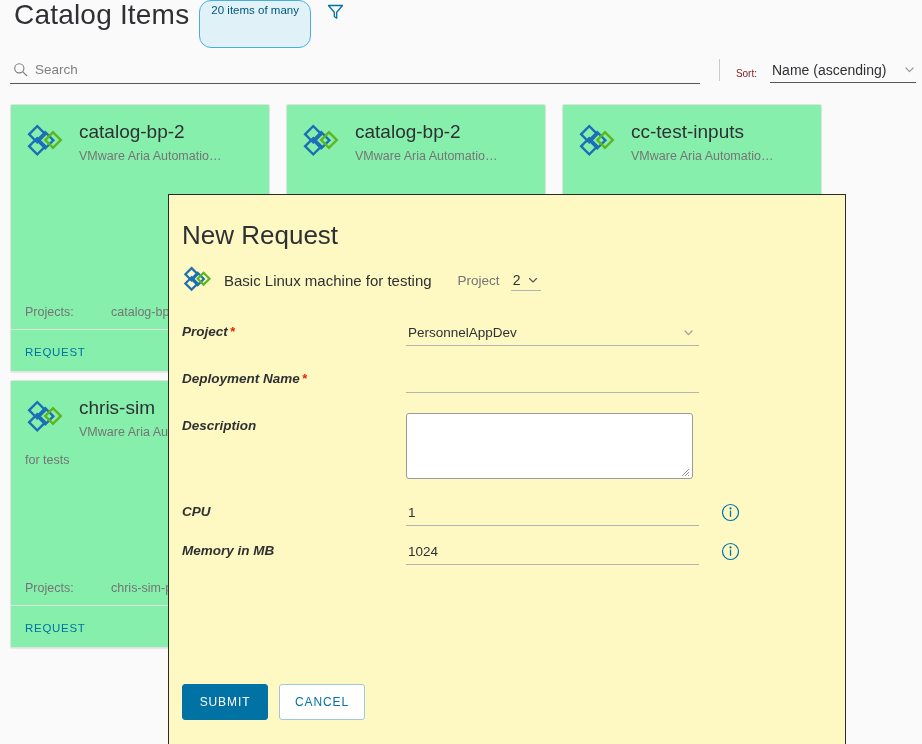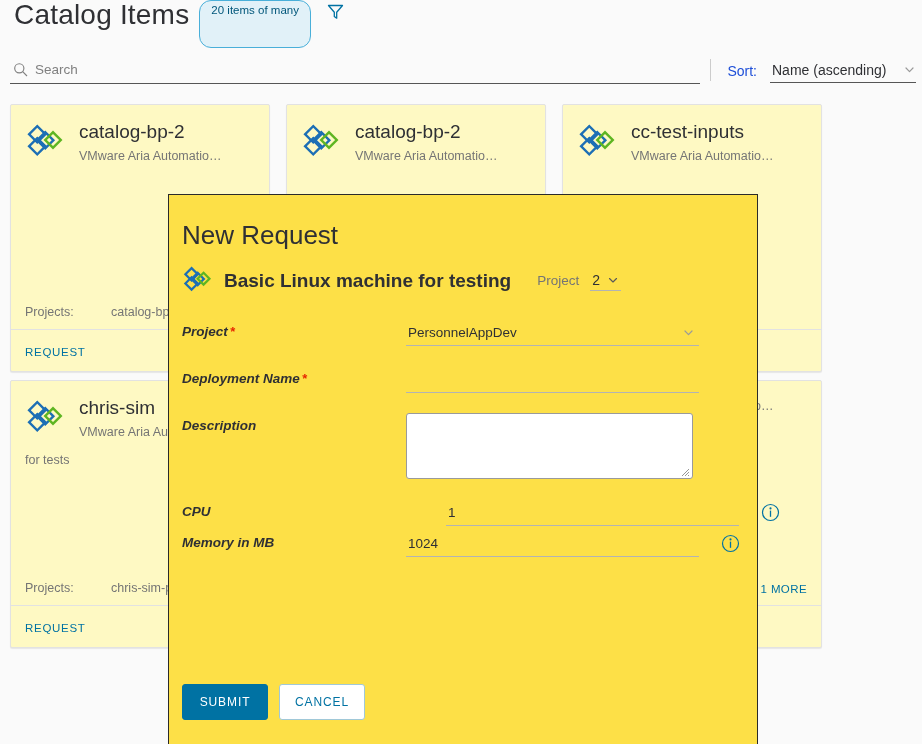--- a/index.html
+++ b/index.html
@@ -57,37 +57,37 @@
   }
   .search-input::placeholder { color: #808080; }
   .sort-area {
     position: absolute; right: 6px; bottom: 1px;
     display: flex; align-items: flex-end; gap: 0;
   }
   .sort-divider {
     width: 1px; height: 22px; background: #cccccc; margin-right: 16px;
     align-self: center;
   }
-  .sort-label { font-size: 14px; color: #1d4ed8; margin-right: 13px; padding-bottom: 4px; }
+  .sort-label { font-size: 10px; color: #7f1d1d; margin-right: 13px; padding-bottom: 4px; }
   .sort-select {
     position: relative;
     border-bottom: 1px solid #565656;
     width: 146px; height: 26px;
     display: flex; align-items: center; justify-content: space-between;
     padding-left: 2px;
   }
   .sort-value { font-size: 14px; color: #2f3034; }
 
   
   .card-grid {
     position: absolute; left: 0; top: 96px; width: 922px; height: 548px;
   }
   .card {
     position: absolute;
-    background: #fef9c3;
+    background: #86efac;
     border: 1px solid #e2e2e2;
     border-radius: 2px;
     box-shadow: 0 1px 1px rgba(0,0,0,.08);
     overflow: hidden;
   }
   .card-body { position: relative; height: 224px; }
   .card-head { display: flex; padding: 14px 14px 0 14px; }
   .card-logo { flex: none; width: 44px; height: 42px; margin-right: 10px; margin-top: 3px; }
   .card-titles { min-width: 0; flex: 1; overflow: hidden; }
   .card-title {
@@ -114,36 +114,36 @@
     border-top: 1px solid #e2e2e2; height: 44px;
     display: flex; align-items: center; padding: 0 14px;
   }
   .request-link {
     color: #0072a3; font-size: 11.5px; letter-spacing: .7px; font-weight: 400;
   }
 
   
   .modal {
     position: absolute;
-    left: 168px; top: 194px; width: 590px; height: 550px;
-    background: #fde047;
+    left: 168px; top: 194px; width: 678px; height: 550px;
+    background: #fef9c3;
     border: 1px solid #2a2a2a;
     border-bottom: none;
     z-index: 50;
   }
   .modal-title {
     font-size: 26px; font-weight: 300; color: #2f3034;
     padding: 24px 0 0 13px; line-height: 32px;
   }
   .modal-subhead {
     display: flex; align-items: center; padding: 14px 0 0 13px;
   }
   .modal-logo { width: 34px; height: 32px; flex: none; margin-right: 8px; }
   .modal-item-name {
-    font-size: 19px; font-weight: 700; color: #2f3034; line-height: 26px;
+    font-size: 15px; font-weight: 400; color: #2f3034; line-height: 26px;
   }
   .version-wrap { display: flex; align-items: flex-end; margin-left: 26px; }
   .version-label { font-size: 13.5px; color: #757575; padding-bottom: 3px; }
   .version-select {
     margin-left: 11px; border-bottom: 1px solid #b3b3b3;
     display: flex; align-items: center; gap: 7px;
     padding: 0 2px 2px 2px; min-width: 30px;
   }
   .version-value { font-size: 14px; color: #2f3034; }
 
@@ -426,21 +426,21 @@
         <div class="field-col">
           <div class="textarea-box">
             <textarea style=""></textarea>
             <svg class="resize-grip" width="10" height="10" viewBox="0 0 10 10">
               <path d="M9 2 L2 9 M9 5 L5 9 M9 8 L8 9" stroke="#8a8a8a" stroke-width=".9" fill="none"></path>
             </svg>
           </div>
         </div>
       </div>
 
-      <div class="form-row" style="margin-bottom:4px;gap:40px;">
+      <div class="form-row" style="margin-bottom:12px;">
         <div class="form-label">
           <span>CPU</span>
         </div>
         <div class="field-col" style="display:flex; align-items:flex-start;">
           <div class="underline-field">
             <input type="text" value="1" style="">
           </div>
           <span class="info-icon-wrap">
             <svg width="19" height="19" viewBox="0 0 19 19">
               <circle cx="9.5" cy="9.5" r="8" fill="none" stroke="#0072a3" stroke-width="1.2"></circle>

